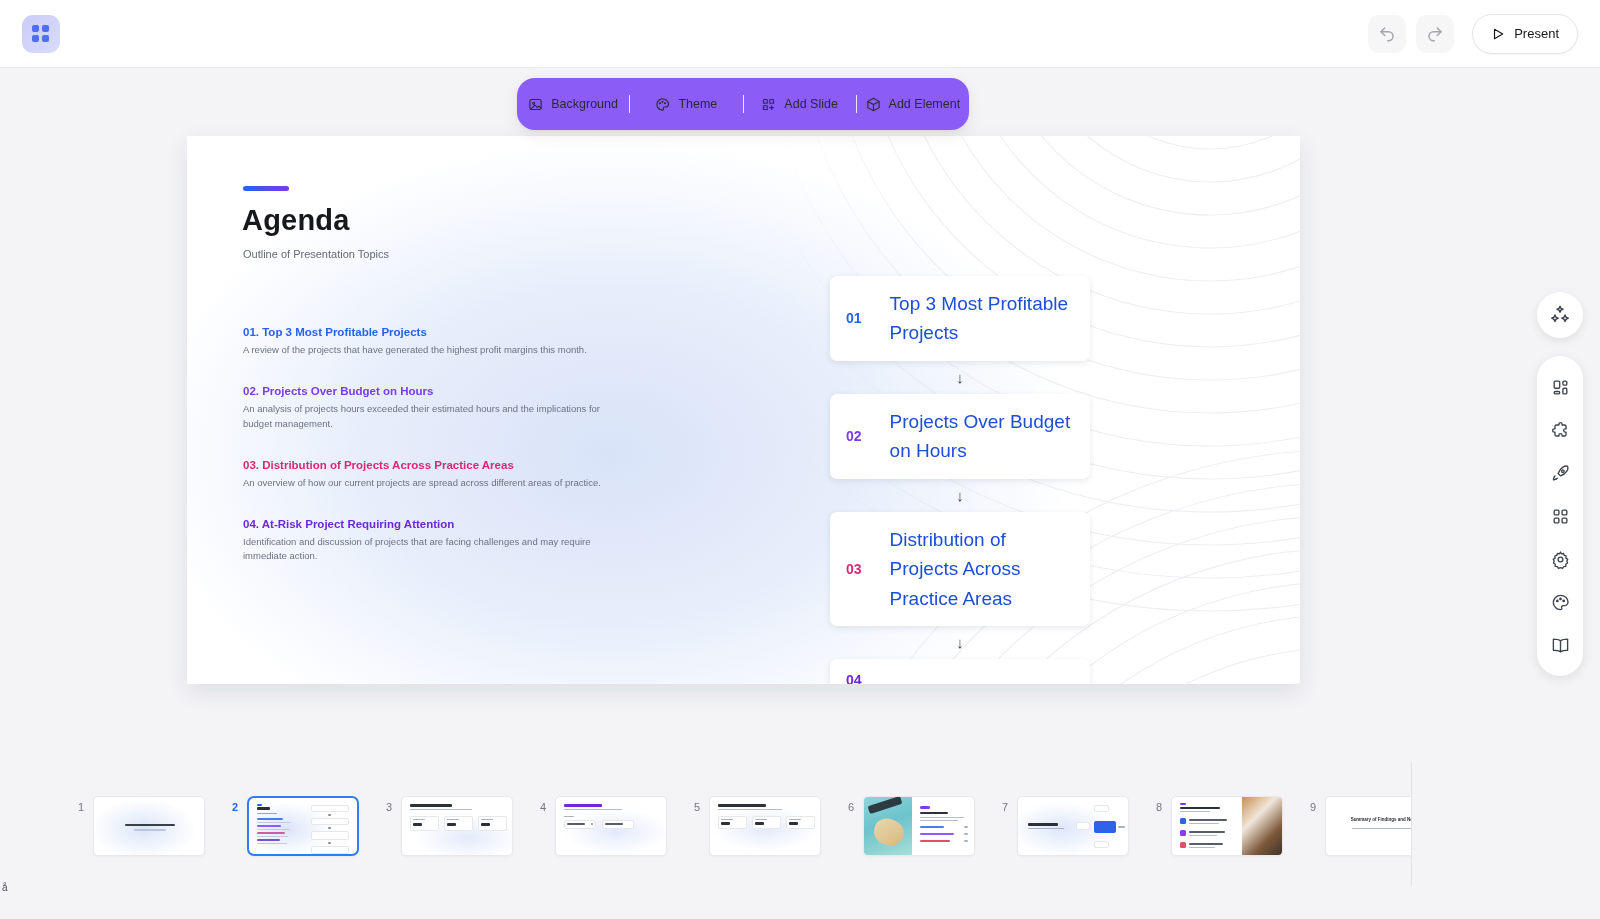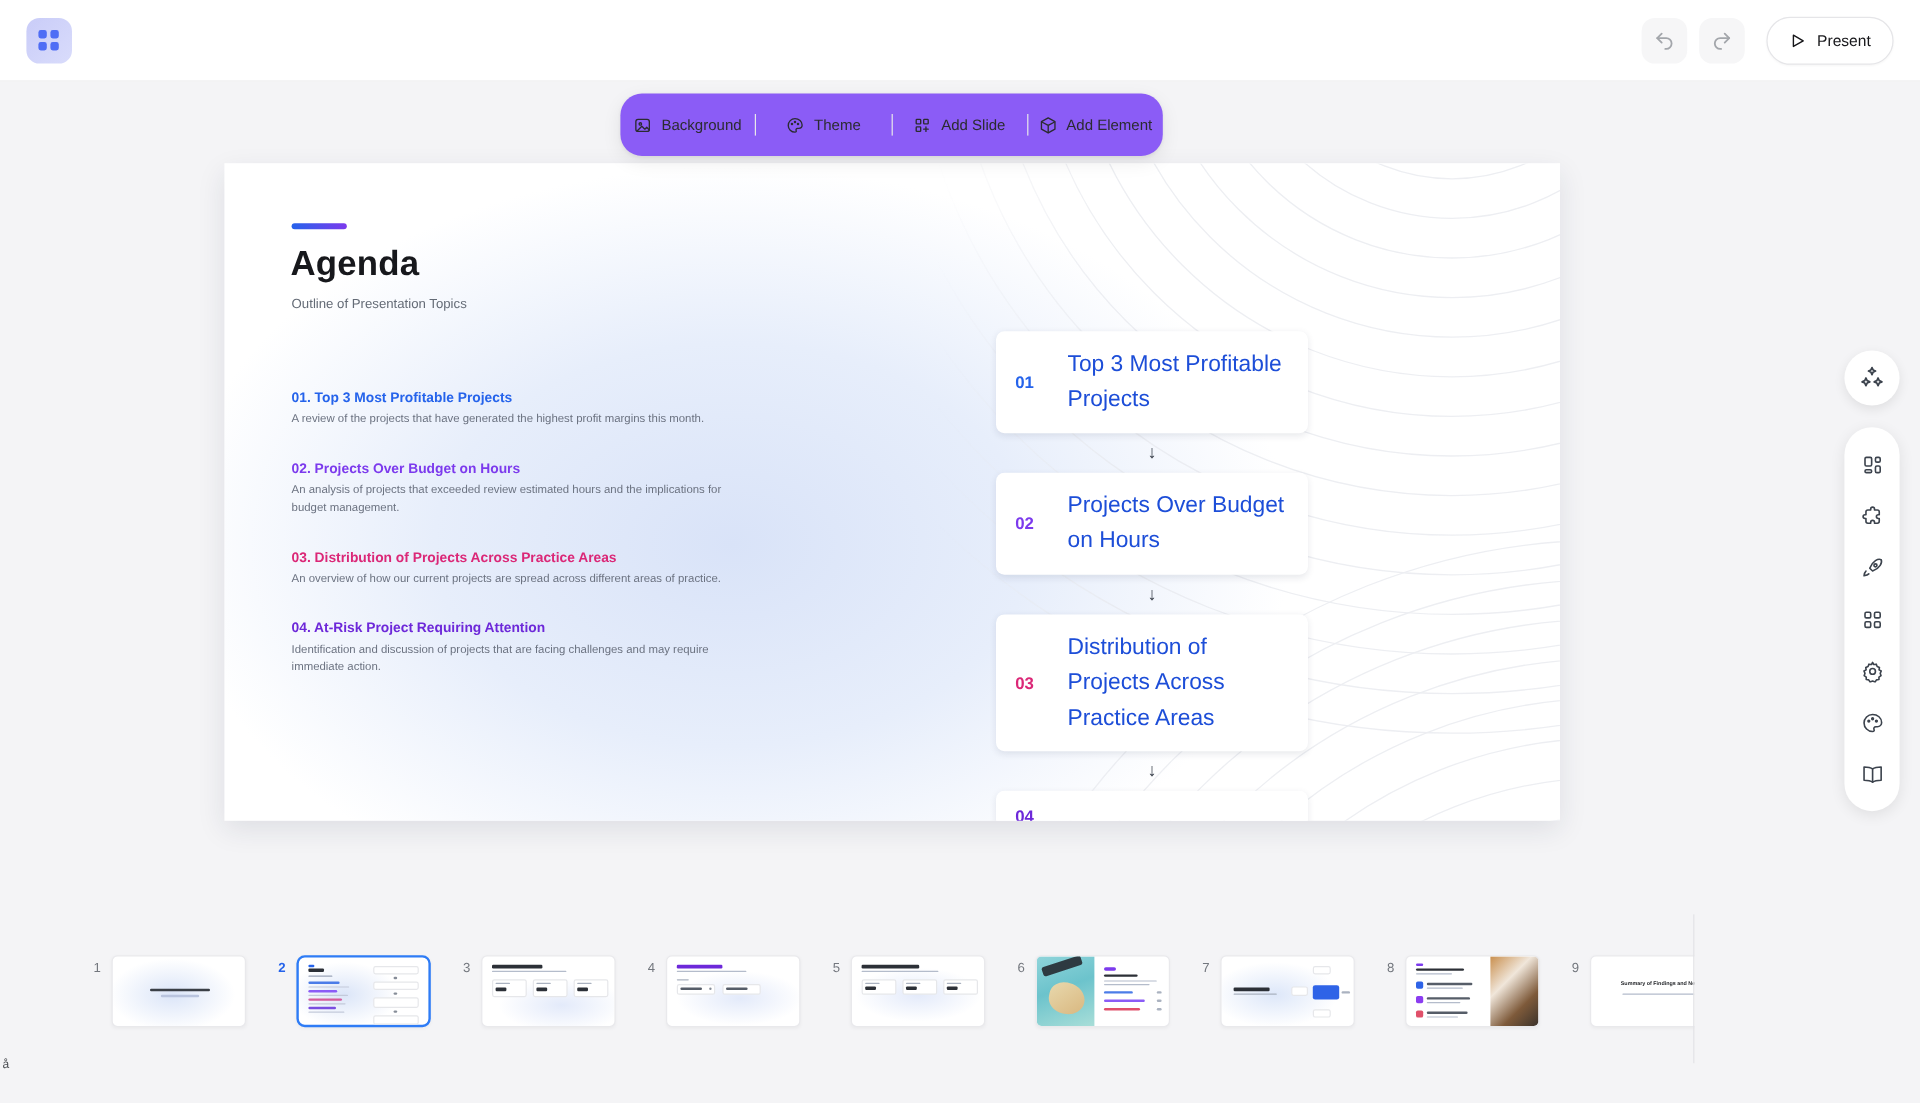--- a/index.html
+++ b/index.html
@@ -186,21 +186,21 @@
   <div class="slide-title">Agenda</div>
   <div class="slide-subtitle">Outline of Presentation Topics</div>
 
   <div class="agenda-list">
     <div class="agenda-item">
       <div class="agenda-item-label c-blue">01. Top 3 Most Profitable Projects</div>
       <div class="agenda-item-desc">A review of the projects that have generated the highest profit margins this month.</div>
     </div>
     <div class="agenda-item">
       <div class="agenda-item-label c-purple">02. Projects Over Budget on Hours</div>
-      <div class="agenda-item-desc">An analysis of projects that exceeded review estimated hours and the implications for budget management.</div>
+      <div class="agenda-item-desc">An analysis of projects hours exceeded their estimated hours and the implications for budget management.</div>
     </div>
     <div class="agenda-item">
       <div class="agenda-item-label c-pink">03. Distribution of Projects Across Practice Areas</div>
       <div class="agenda-item-desc">An overview of how our current projects are spread across different areas of practice.</div>
     </div>
     <div class="agenda-item">
       <div class="agenda-item-label c-violet">04. At-Risk Project Requiring Attention</div>
       <div class="agenda-item-desc">Identification and discussion of projects that are facing challenges and may require immediate action.</div>
     </div>
   </div>

